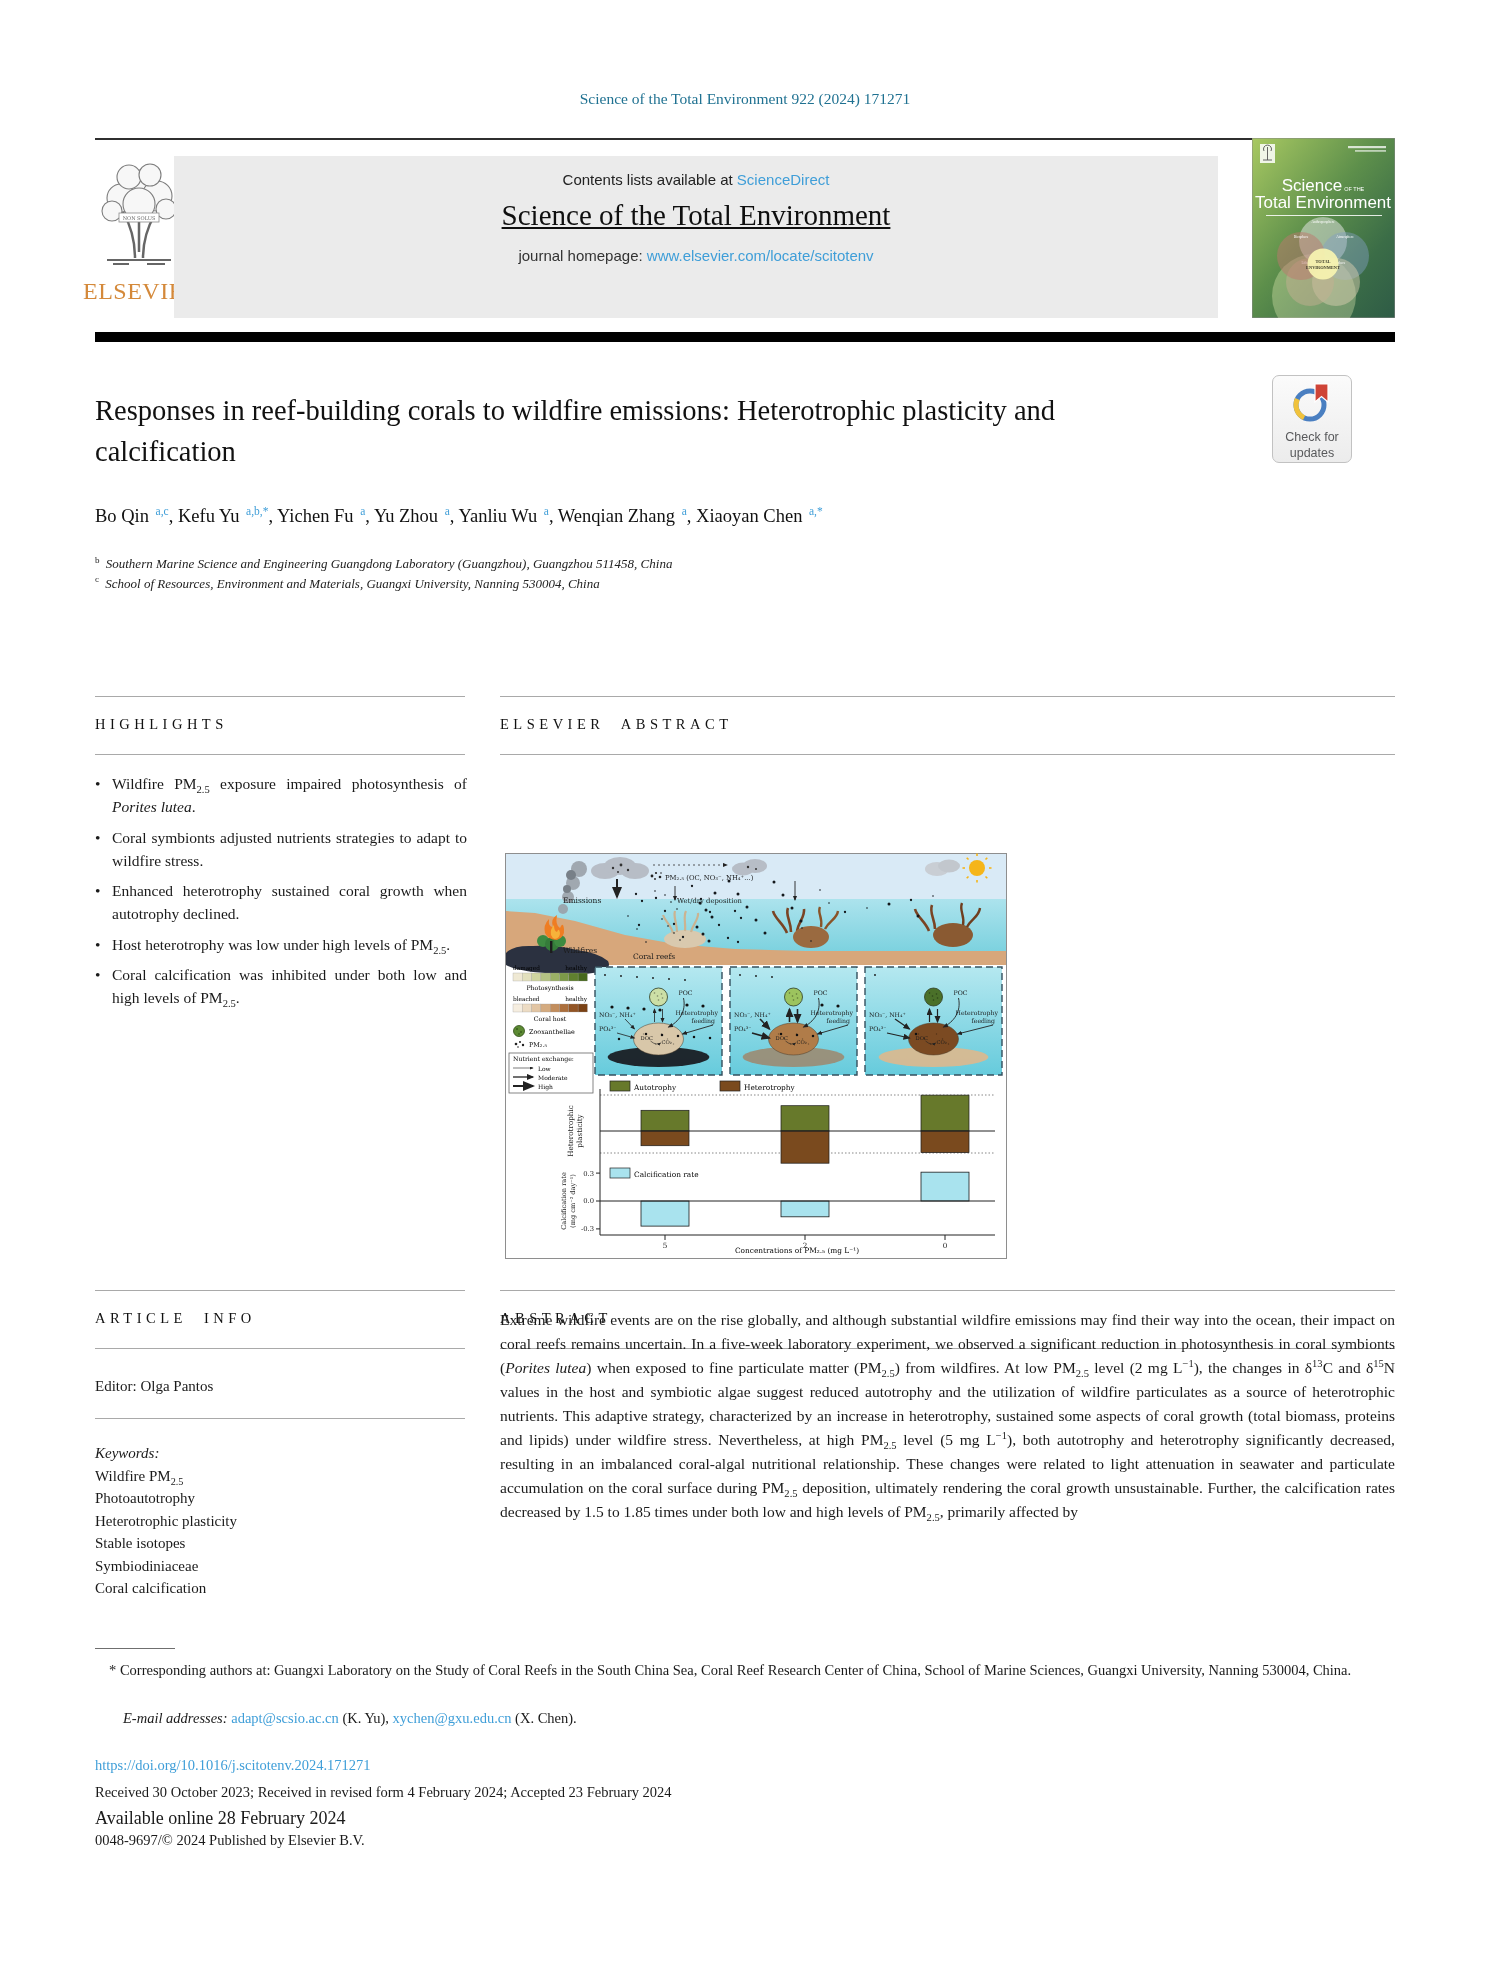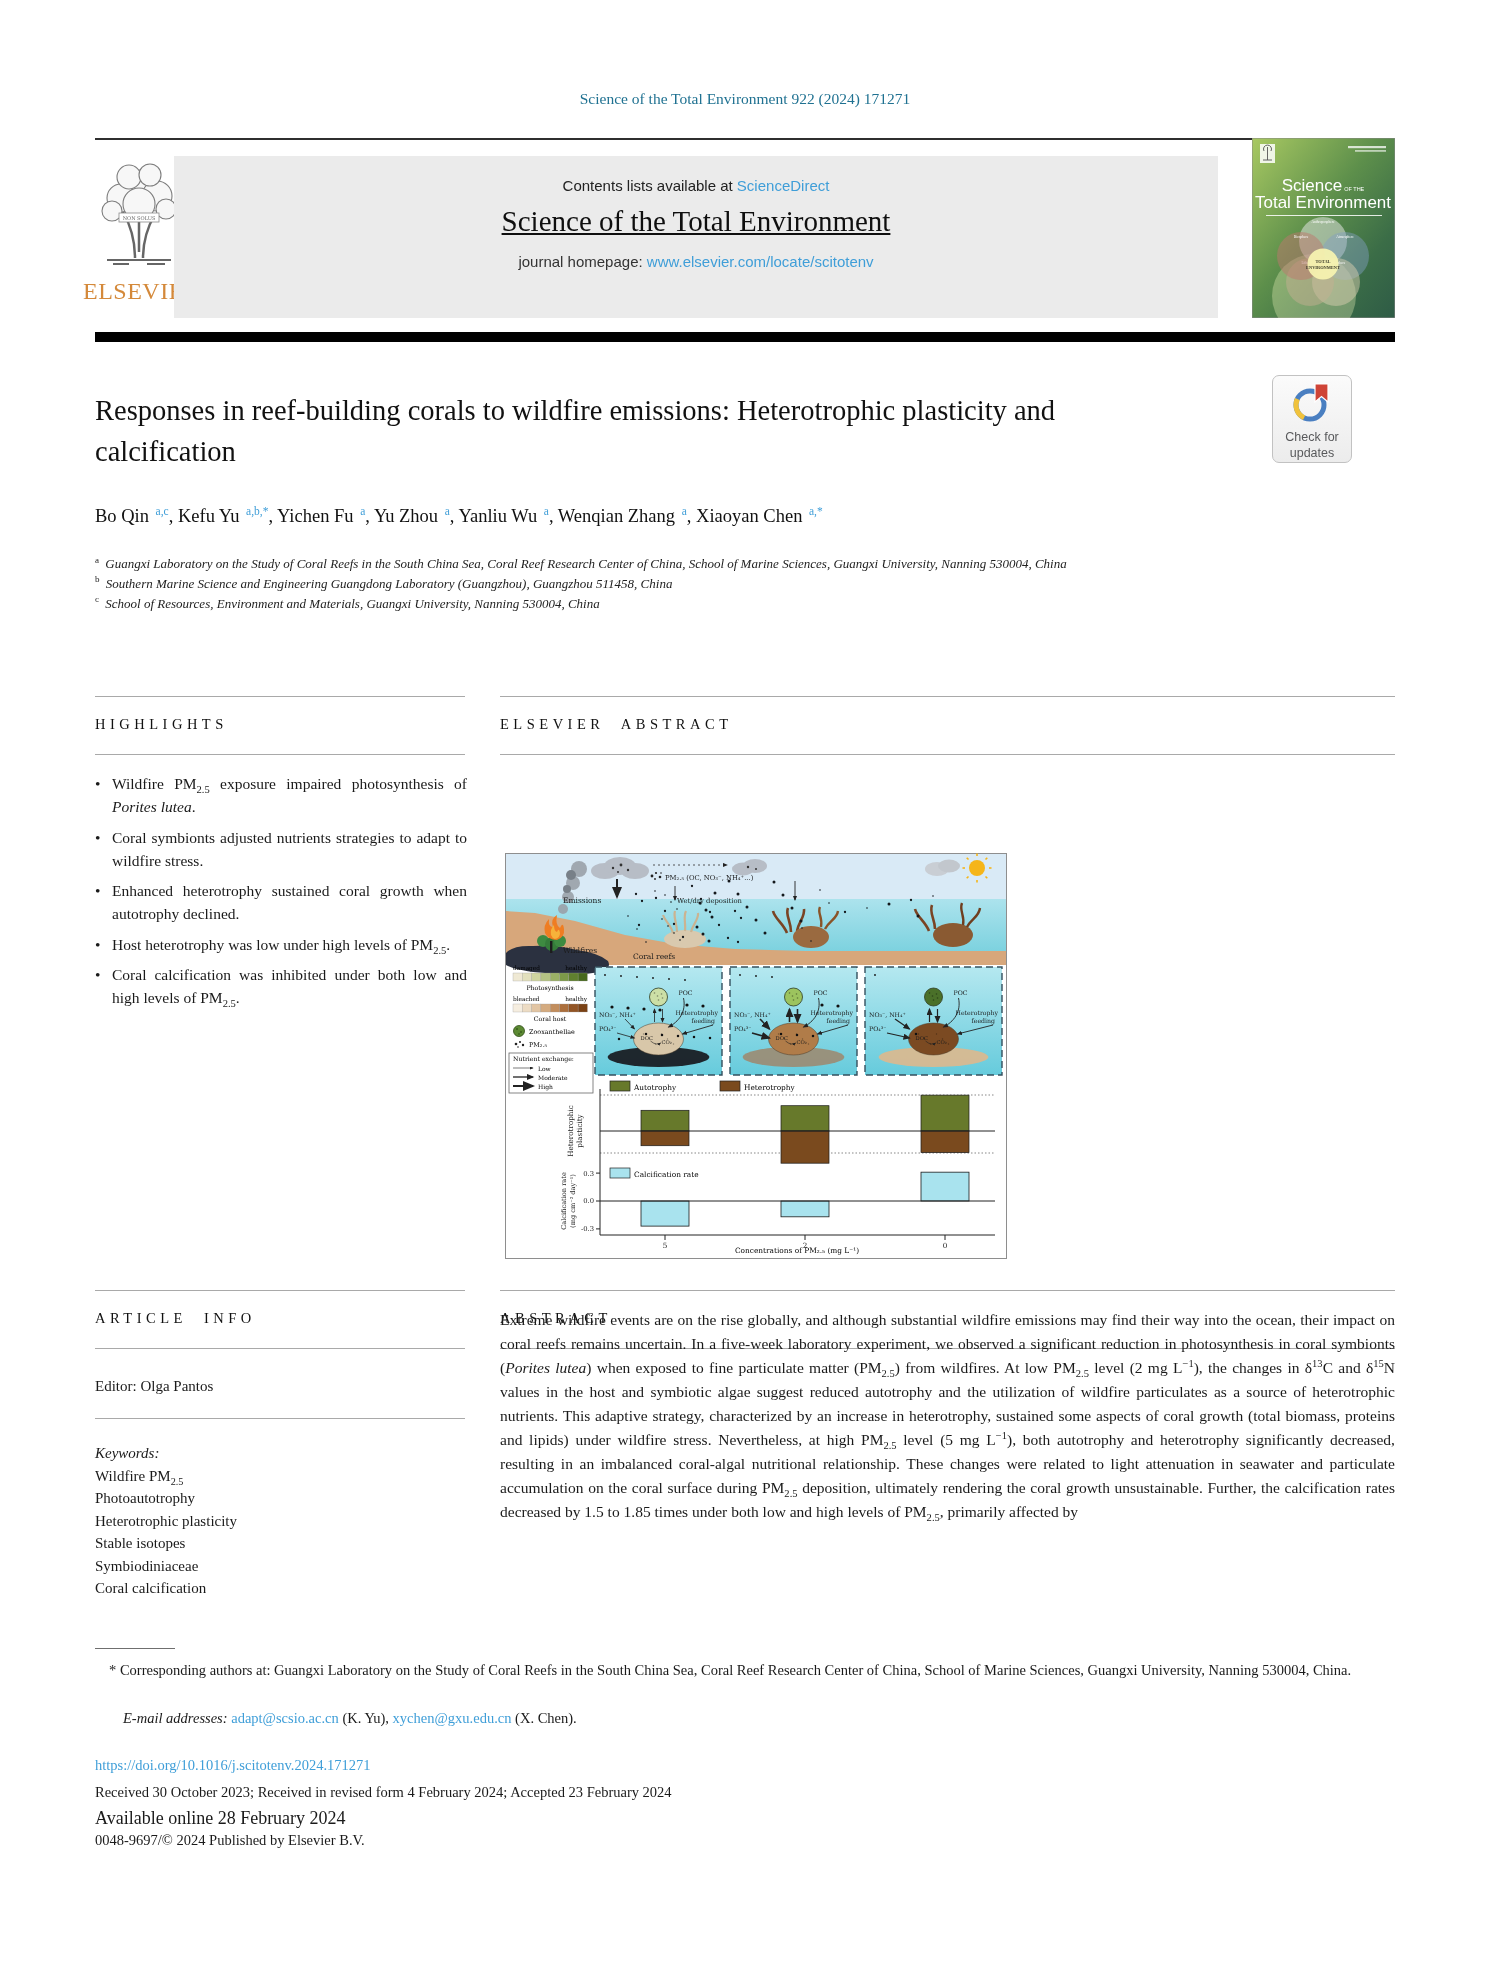--- a/index.html
+++ b/index.html
@@ -9,21 +9,21 @@
   .abs{position:absolute;}
   .link{color:#3f9ed8;text-decoration:none;cursor:pointer;}
   sub,sup{font-size:68%;line-height:0;}
   
   .journal-ref{top:90px;left:95px;width:1300px;text-align:center;font-size:15.5px;color:#1f7191;}
   .rule-top{top:138px;left:95px;width:1300px;height:2px;background:#2f2f2f;}
   .header-area{top:140px;left:95px;width:1300px;height:182px;}
   .elsevier-logo{left:-12px;top:20px;width:112px;text-align:center;}
   .elsevier-wordmark{font-size:24px;color:#d4893a;letter-spacing:0.5px;margin-top:2px;}
   .gray-box{left:79px;top:16px;width:1044px;height:162px;background:#ebebeb;text-align:center;}
-  .contents-line{margin-top:21px;font-size:15px;color:#222;}
+  .contents-line{margin-top:15px;font-size:15px;color:#222;}
   .journal-title{margin-top:11px;font-size:29px;color:#0f0f0f;text-decoration:underline;}
   .homepage-line{margin-top:15px;font-size:15px;color:#333;}
   .cover-thumb{left:1157px;top:-2px;width:143px;height:180px;}
   .black-bar{top:332px;left:95px;width:1300px;height:10px;background:#000;}
   
   .check-badge{top:375px;left:1272px;width:78px;height:86px;border:1px solid #c2c2c2;border-radius:7px;
                background:linear-gradient(#fbfbfb,#ececec);text-align:center;}
   .check-badge .txt{font-size:12.5px;color:#58595b;line-height:1.25;margin-top:1px;}
   
   .article-title{top:390px;left:95px;width:1000px;font-size:28.5px;line-height:1.45;color:#111;}
@@ -140,21 +140,20 @@
       <circle cx="20" cy="24" r="14" stroke="#4a7fc1" stroke-width="5" fill="none"></circle>
       <circle cx="20" cy="24" r="14" stroke="#f0c23c" stroke-width="5" fill="none" stroke-dasharray="22 66" transform="rotate(115 20 24)"></circle>
       <path d="M25,3 h13 v18 l-6.5,-5.5 L25,21 z" fill="#cf4437" stroke="#fff" stroke-width="1.2"></path>
     </svg>
     <div class="txt"><span>Check for</span><br><span>updates</span></div>
   </div>
 
   <div class="abs article-title">Responses in reef-building corals to wildfire emissions: Heterotrophic plasticity and calcification</div>
   <div class="abs authors"><span>Bo Qin <sup>a,c</sup></span>, <span>Kefu Yu <sup>a,b,*</sup></span>, <span>Yichen Fu <sup>a</sup></span>, <span>Yu Zhou <sup>a</sup></span>, <span>Yanliu Wu <sup>a</sup></span>, <span>Wenqian Zhang <sup>a</sup></span>, <span>Xiaoyan Chen <sup>a,*</sup></span></div>
   <div class="abs affiliations">
-      <div><sup>a</sup> Guangxi Laboratory on the Study of Coral Reefs in the South China Sea, Coral Reef Research Center of China, School of Marine Sciences, Guangxi University, Nanning 530004, China</div>
       <div><sup>b</sup> Southern Marine Science and Engineering Guangdong Laboratory (Guangzhou), Guangzhou 511458, China</div>
       <div><sup>c</sup> School of Resources, Environment and Materials, Guangxi University, Nanning 530004, China</div>
     </div>
 
   <div class="abs hline" style="top:696px;left:95px;width:370px"></div>
   <div class="abs hline" style="top:696px;left:500px;width:895px"></div>
 
   <div class="abs sec-heading" style="top:716px;left:95px">HIGHLIGHTS</div>
   <div class="abs sec-heading" style="top:716px;left:500px">ELSEVIER ABSTRACT</div>
 

